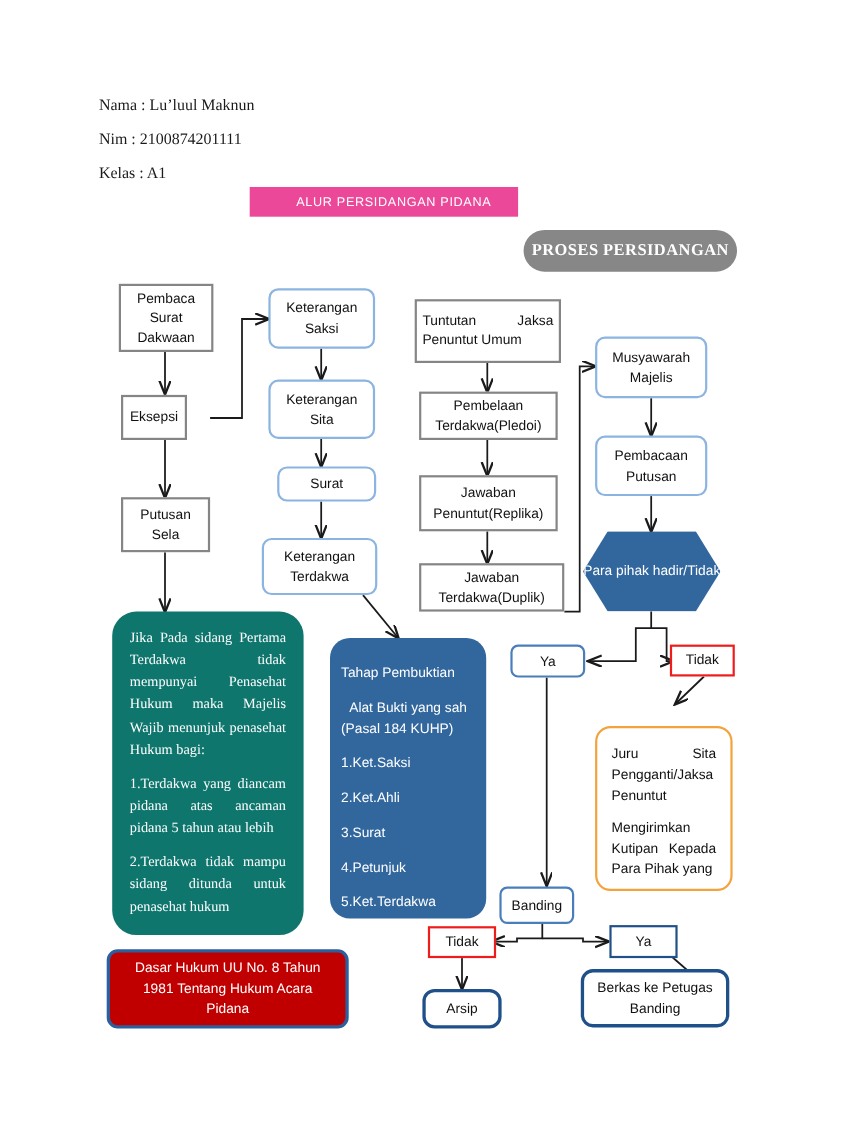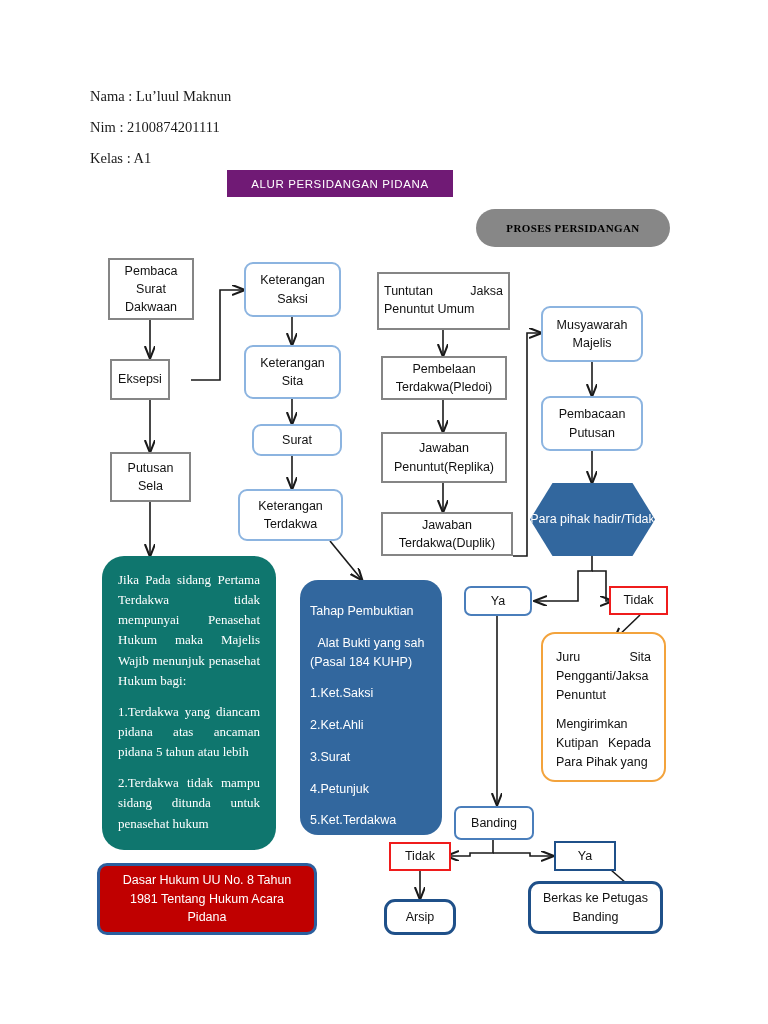--- a/index.html
+++ b/index.html
@@ -2,43 +2,43 @@
 <html><head>
 <meta charset="utf-8">
 <style>
   html,body{margin:0;padding:0;background:#fff;}
   body{width:768px;height:1024px;position:relative;overflow:hidden;
        font-family:"Liberation Sans",sans-serif;color:#000;}
   #canvas{position:relative;width:768px;height:1024px;}
 
   .hdr{position:absolute;font-family:"Liberation Serif",serif;font-size:14.5px;color:#1a1a1a;white-space:nowrap;}
 
-  .banner{position:absolute;background:#701a75;color:#fff;font-size:11.5px;
-          letter-spacing:.6px;display:flex;align-items:center;justify-content:center;}
-  .oval{position:absolute;background:#878787;color:#000000;border-radius:999px;
-        font-family:"Liberation Serif",serif;font-weight:bold;font-size:11px;
+  .banner{position:absolute;background:#ec4899;color:#fff;font-size:11.5px;
+          letter-spacing:.6px;display:flex;align-items:center;justify-content:center;padding-left:18px;}
+  .oval{position:absolute;background:#878787;color:#ffffff;border-radius:999px;
+        font-family:"Liberation Serif",serif;font-weight:bold;font-size:15px;
         letter-spacing:.4px;display:flex;align-items:center;justify-content:center;}
 
   .box{position:absolute;box-sizing:border-box;display:flex;align-items:center;
        justify-content:center;text-align:center;font-size:12.5px;line-height:1.45;
        background:#fff;color:#111;padding:2px 5px;}
   .gray{border:2px solid #858585;}
   .blue-r{border:2px solid #8cb4e0;border-radius:9px;}
   .blue-med{border:2px solid #4a7ebb;border-radius:7px;}
   .blue-dark{border:3px solid #1f5089;border-radius:11px;}
   .blue-sq{border:2.5px solid #1f5089;}
   .red-sq{border:2.5px solid #ef1c1c;}
 
   .justbox{position:absolute;box-sizing:border-box;text-align:justify;
            text-align-last:left;font-size:12.5px;line-height:1.5;padding:14px 16px;}
   .panel-blue{background:#0f766e;color:#fff;border-radius:22px;
               font-family:"Liberation Serif",serif;font-size:13px;line-height:1.55;}
   .panel-blue2{background:#32679e;color:#fff;border-radius:18px;text-align:center;
                font-size:12.5px;line-height:1.5;}
-  .panel-orange{border:2.5px solid #f3a33c;border-radius:14px;background:#fff;color:#111;}
+  .panel-orange{border:2.5px solid #f3a33c;border-radius:14px;background:#fff;color:#111;margin-top:28px;}
   .panel-red{background:#c00000;color:#fff;border:3px solid #2b5f9e;border-radius:10px;
              text-align:center;font-size:12.5px;line-height:1.5;
              display:flex;align-items:center;justify-content:center;}
 
   .panel-blue p,.panel-orange p{margin:0 0 11px 0;}
   .panel-blue p:last-child,.panel-orange p:last-child{margin-bottom:0;}
   .panel-blue2 p{margin:0 0 13px 0;}
   .panel-blue2 p:last-child{margin-bottom:0;}
 
   svg.wires{position:absolute;left:0;top:0;width:768px;height:1024px;pointer-events:none;}
@@ -142,19 +142,19 @@
     <p>5.Ket.Terdakwa</p>
   </div>
 
   <div class="justbox panel-orange" style="left:541px;top:632px;width:125px;height:150px;padding:14px 13px;">
     <p>Juru     Sita Pengganti/Jaksa Penuntut</p>
     <p>Mengirimkan Kutipan  Kepada Para  Pihak  yang</p>
   </div>
 
   <div class="panel-red" style="position:absolute;left:97px;top:863px;width:220px;height:72px;padding:6px 14px;box-sizing:border-box;">Dasar Hukum UU No. 8 Tahun 1981 Tentang Hukum Acara Pidana</div>
 
-  <div class="box blue-med" style="left:454px;top:806px;width:80px;height:34px;">Banding</div>
+  <div class="box blue-med" style="left:454px;top:806px;width:68px;height:34px;">Banding</div>
   <div class="box red-sq" style="left:389px;top:842px;width:62px;height:29px;">Tidak</div>
   <div class="box blue-sq" style="left:554px;top:841px;width:62px;height:30px;">Ya</div>
   <div class="box blue-dark" style="left:384px;top:899px;width:72px;height:36px;">Arsip</div>
   <div class="box blue-dark" style="left:528px;top:881px;width:135px;height:53px;">Berkas ke Petugas Banding</div>
 
 </div>
 
 </body></html>

